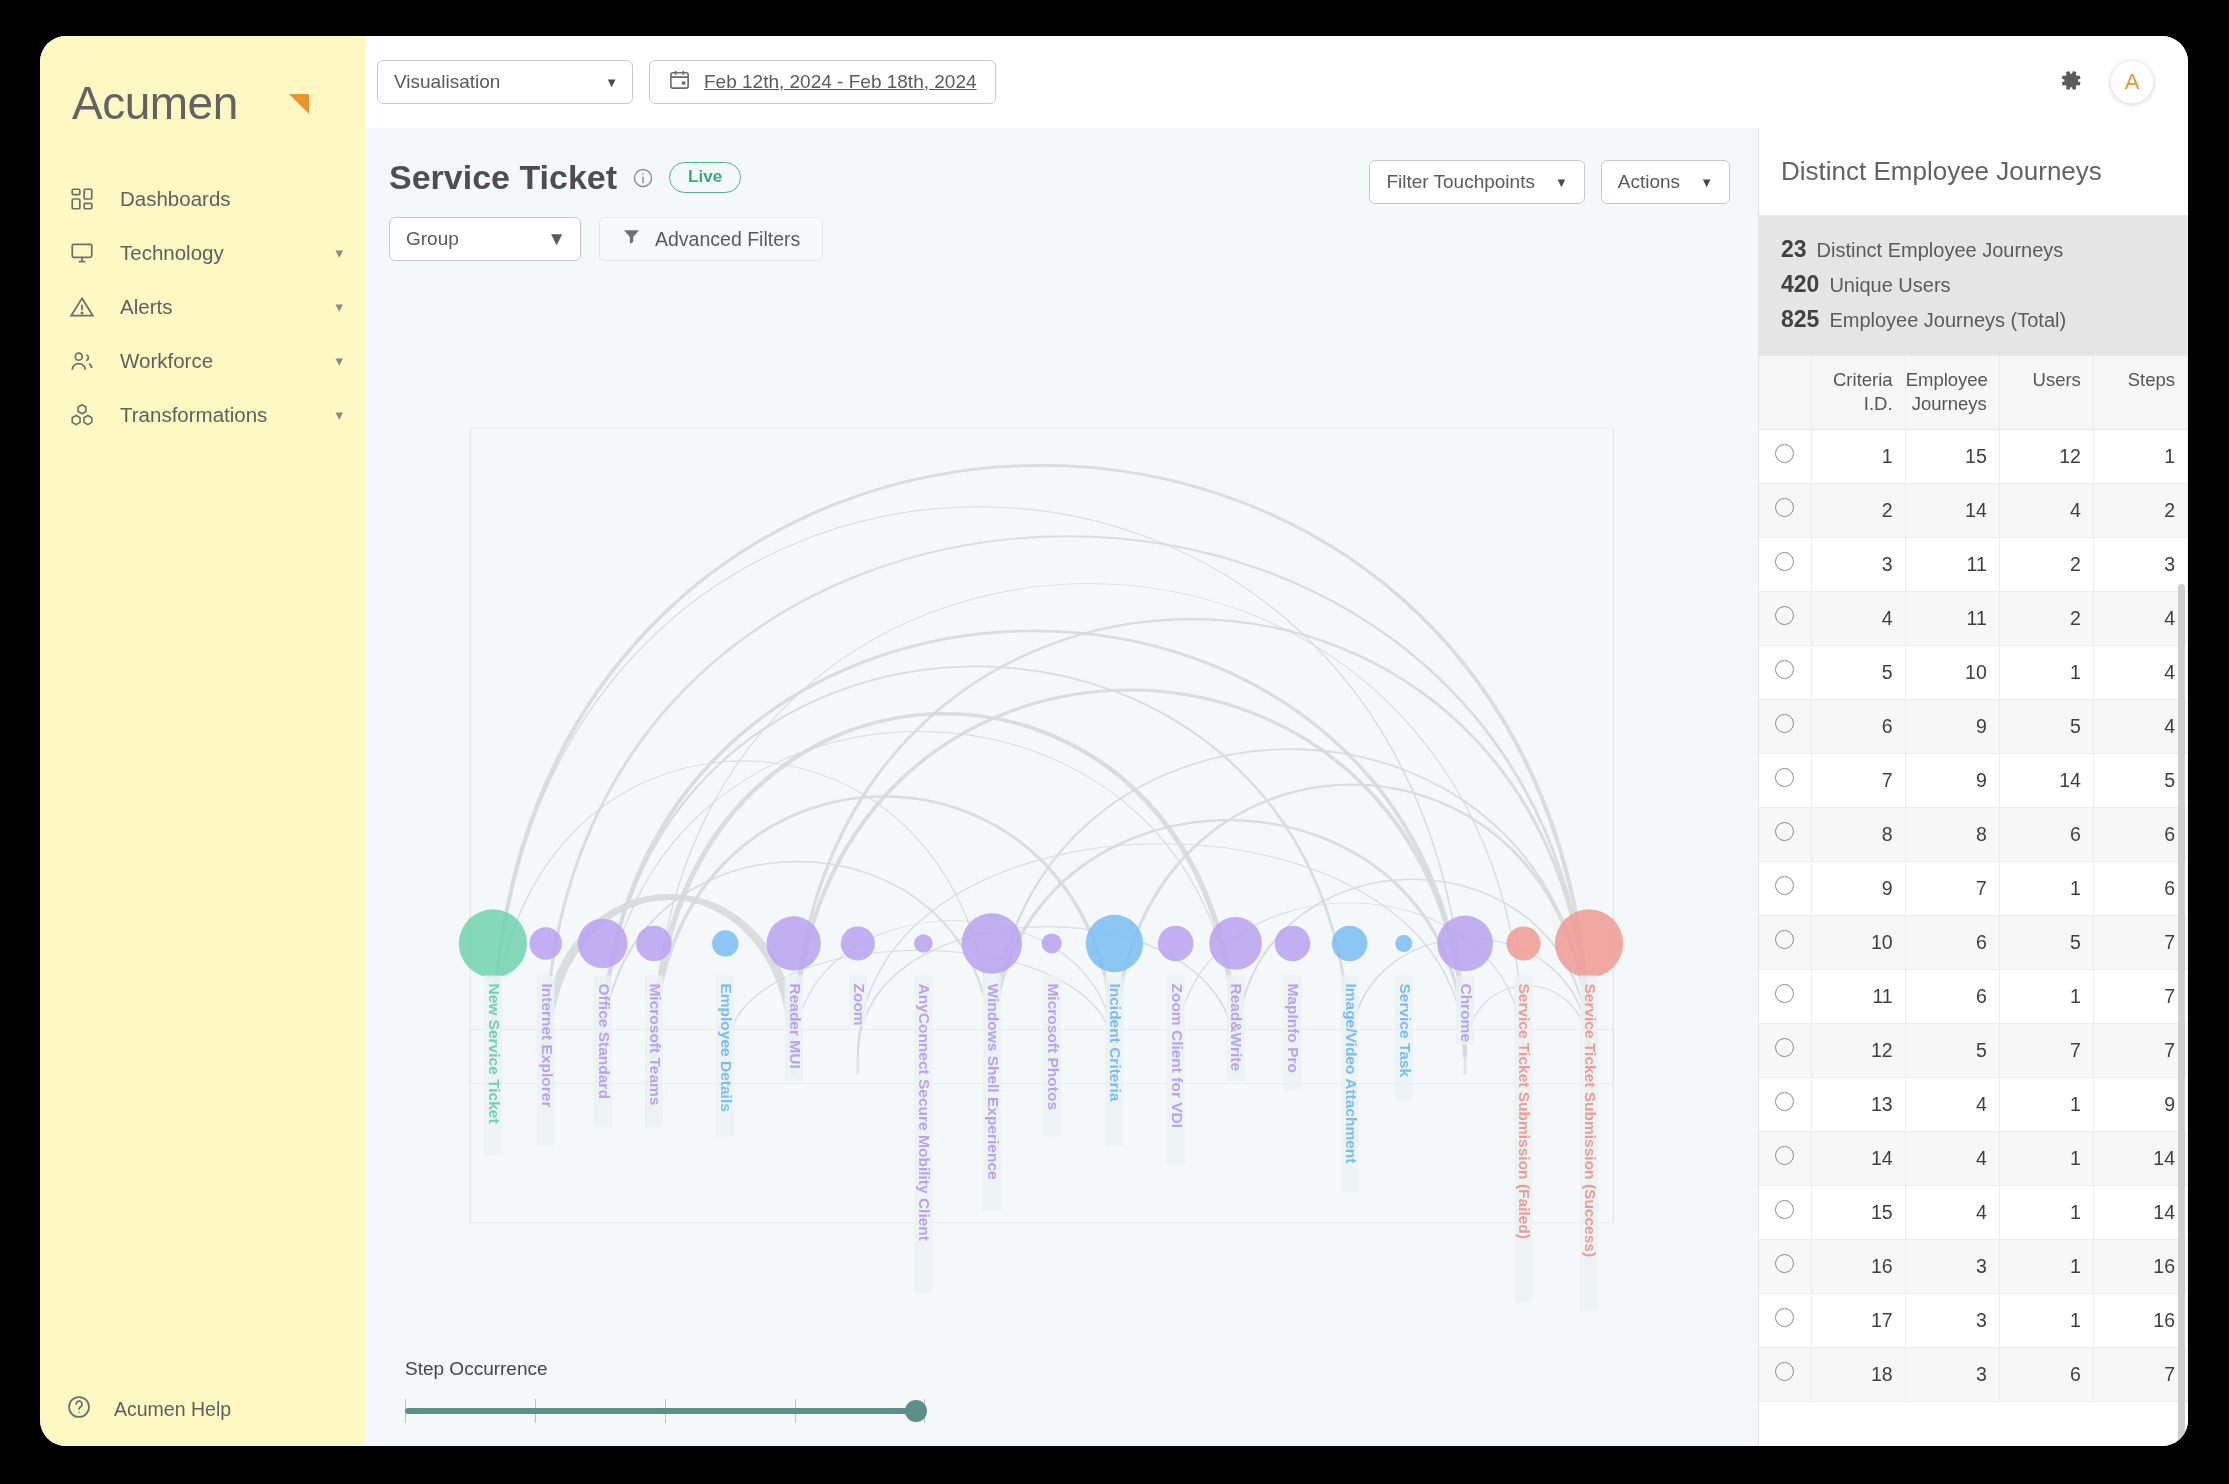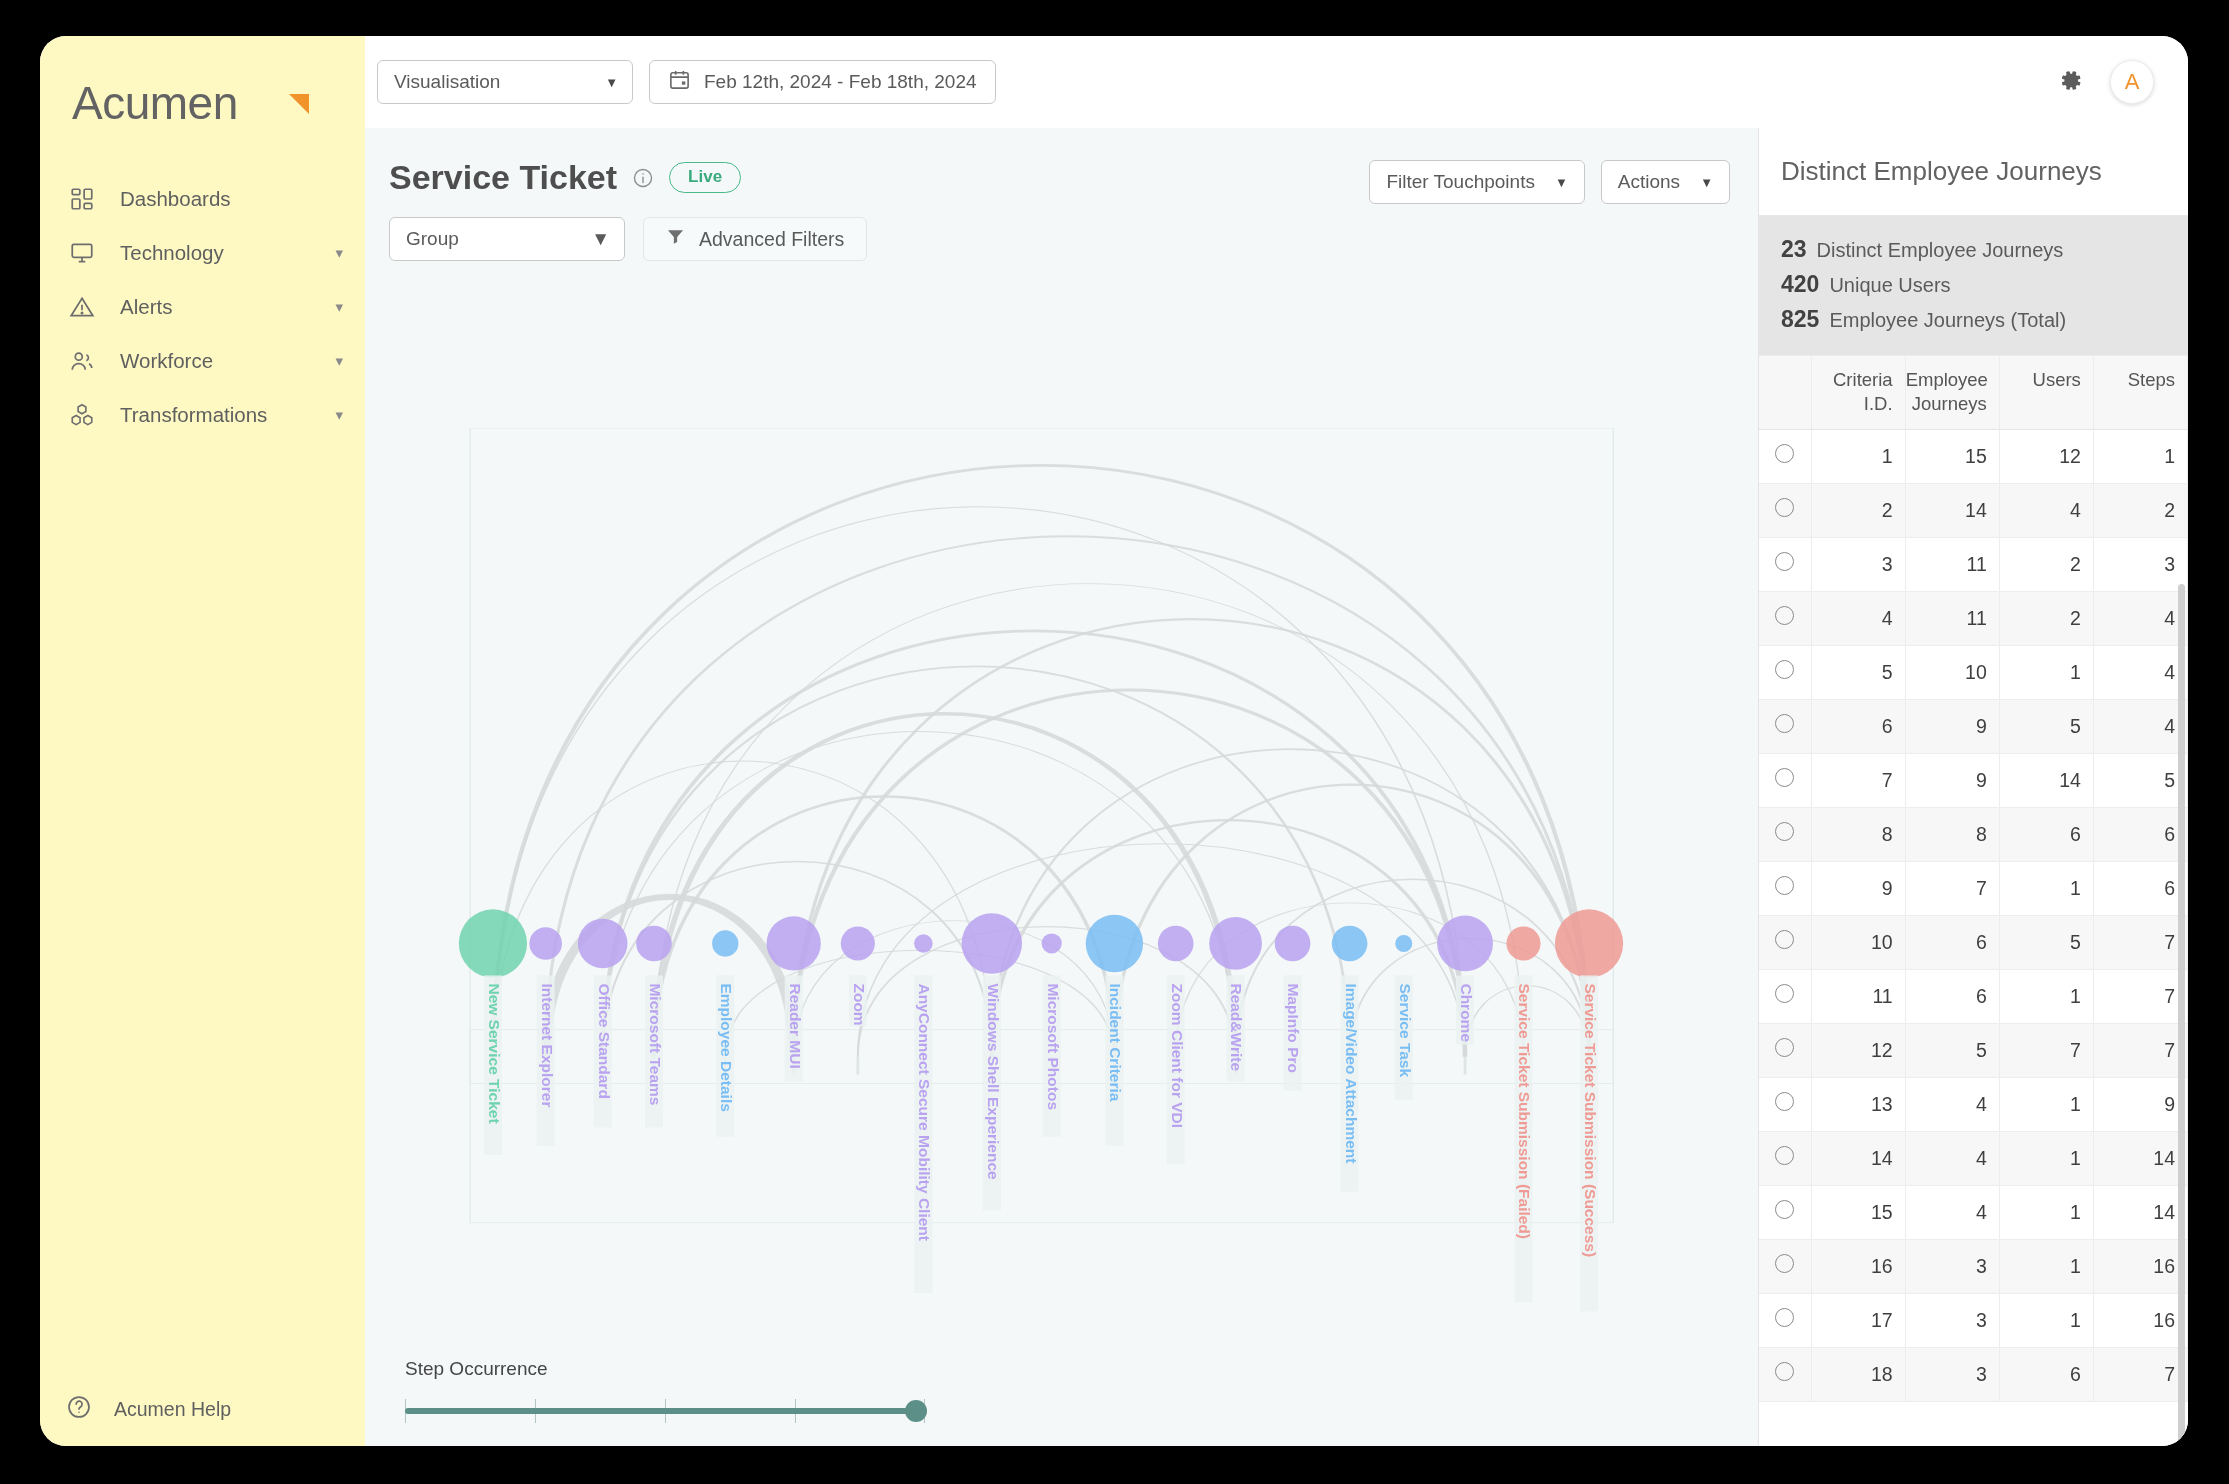--- a/index.html
+++ b/index.html
@@ -99,21 +99,21 @@
     height: 44px; min-width: 256px; border: 1px solid #c8c8c8;
     border-radius: 6px; display: flex; align-items: center;
     padding: 0 14px 0 16px; font-size: 19px; color: #5a5a5a;
     justify-content: space-between; cursor: pointer; background: #fff;
   }
   .select-box .caret { font-size: 13px; color: #4a4a4a; margin-left: 18px; }
   .date-box {
     height: 44px; border: 1px solid #c8c8c8; border-radius: 6px;
     display: flex; align-items: center; gap: 13px;
     padding: 0 18px; font-size: 19px; color: #5a5a5a;
-    margin-left: 16px; cursor: pointer; background:#fff;
+    margin-left: 16px; cursor: pointer; background:#fff;text-decoration:underline;
   }
   .topbar-right {
     margin-left: auto; display: flex; align-items: center;
     gap: 26px; padding-right: 34px;
   }
   .avatar {
     width: 44px; height: 44px; border-radius: 50%;
     background: #fff; border: 1px solid #ededed;
     box-shadow: 0 1px 4px rgba(0,0,0,.16);
     display: flex; align-items: center; justify-content: center;
@@ -131,21 +131,21 @@
   .title-row { display: flex; align-items: center; gap: 15px; }
   .page-title { font-size: 34px; font-weight: bold; color: #4e4e4e; }
   .info-ico { color: #8d8d8d; display:flex; }
   .live-badge {
     border: 1px solid #49b98a; color: #3aab7c;
     border-radius: 20px; padding: 4px 18px 5px;
     font-size: 17px; font-weight: bold;
   }
   .filters-row { display: flex; align-items: center; gap: 18px; margin-top: 20px; }
   .group-select {
-    height: 44px; width: 236px; border: 1px solid #c8c8c8;
+    height: 44px; width: 192px; border: 1px solid #c8c8c8;
     border-radius: 6px; background: #fff; display: flex;
     align-items: center; justify-content: space-between;
     padding: 0 14px 0 16px; font-size: 19px; color: #5a5a5a; cursor:pointer;
   }
   .adv-filters {
     height: 44px; border: 1px solid #e2e6e6; background: #f7fafa;
     border-radius: 6px; display: flex; align-items: center; gap: 14px;
     padding: 0 22px; font-size: 19.5px; color: #5a5a5a; cursor: pointer;
   }
   .main-head-right {

